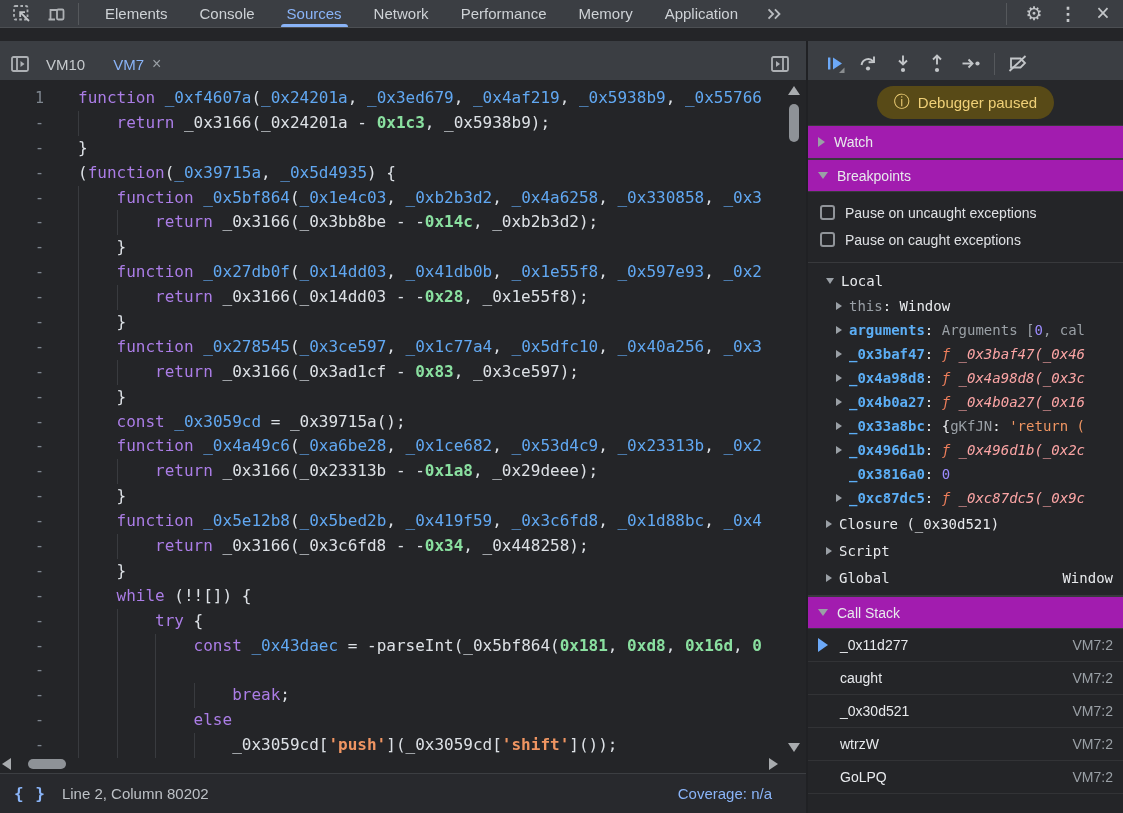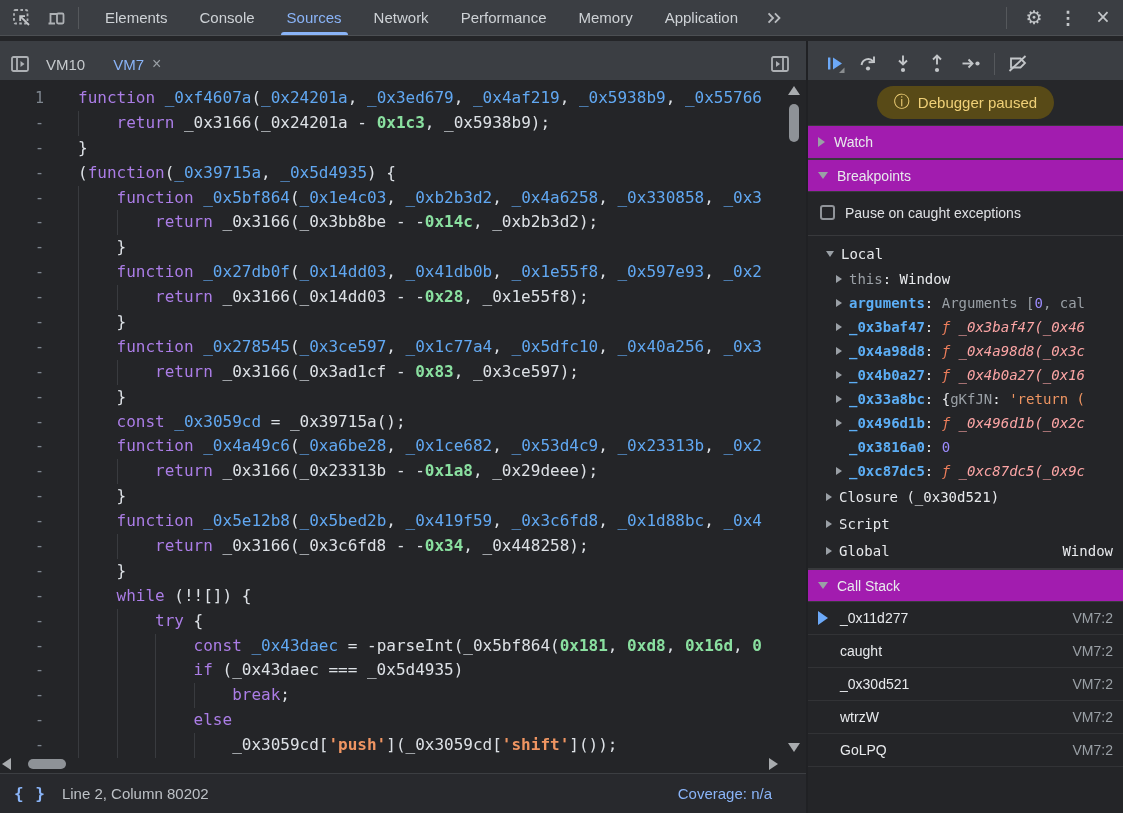--- a/index.html
+++ b/index.html
@@ -1,21 +1,21 @@
 <!DOCTYPE html>
 <html><head>
 <meta charset="utf-8">
 <style>
   * { margin:0; padding:0; box-sizing:border-box; }
   html,body { width:1123px; height:813px; overflow:hidden; background:#242528;
     font-family:"Liberation Sans", sans-serif; }
   .app { position:relative; width:1123px; height:813px; background:#242528; }
 
   
-  .topbar { position:absolute; left:0; top:0; width:1123px; height:36px;
+  .topbar { position:absolute; left:0; top:0; width:1123px; height:28px;
     background:#3b3e43; border-bottom:1px solid #4c4f53; display:flex; align-items:center; }
   .tb-icon { width:24px; height:24px; display:flex; align-items:center; justify-content:center;
     color:#aeb1b5; margin-left:10px; flex:none; cursor:pointer; }
   .vdiv { width:1px; height:22px; background:#55585c; margin:0 10px; flex:none; }
   .main-tabs { display:flex; height:100%; align-items:stretch; }
   .tab { position:relative; display:flex; align-items:center; padding:0 16px;
     font-size:15px; color:#ced2d6; cursor:pointer; white-space:nowrap; }
   .tab.active { color:#8ab4f8; }
   .tab .underline { position:absolute; left:10px; right:10px; bottom:0; height:3px;
     border-radius:3px 3px 0 0; background:#8ab4f8; }
@@ -268,21 +268,21 @@
         <div class="cl"><div class="gut">-</div><div class="lc"><span class="ig" style="left: calc(0ch + 8px);"></span><span><span>    </span><span class="tk-k">const</span><span class=""> </span><span class="tk-d">_0x3059cd</span><span class=""> = _0x39715a();</span></span></div></div>
         <div class="cl"><div class="gut">-</div><div class="lc"><span class="ig" style="left: calc(0ch + 8px);"></span><span><span>    </span><span class="tk-k">function</span><span class=""> </span><span class="tk-d">_0x4a49c6</span><span class="">(</span><span class="tk-d">_0xa6be28</span><span class="">, </span><span class="tk-d">_0x1ce682</span><span class="">, </span><span class="tk-d">_0x53d4c9</span><span class="">, </span><span class="tk-d">_0x23313b</span><span class="">, </span><span class="tk-d">_0x2</span></span></div></div>
         <div class="cl"><div class="gut">-</div><div class="lc"><span class="ig" style="left: calc(0ch + 8px);"></span><span class="ig" style="left: calc(4ch + 8px);"></span><span><span>        </span><span class="tk-k">return</span><span class=""> _0x3166(_0x23313b - -</span><span class="tk-n">0x1a8</span><span class="">, _0x29deee);</span></span></div></div>
         <div class="cl"><div class="gut">-</div><div class="lc"><span class="ig" style="left: calc(0ch + 8px);"></span><span><span>    </span><span class="">}</span></span></div></div>
         <div class="cl"><div class="gut">-</div><div class="lc"><span class="ig" style="left: calc(0ch + 8px);"></span><span><span>    </span><span class="tk-k">function</span><span class=""> </span><span class="tk-d">_0x5e12b8</span><span class="">(</span><span class="tk-d">_0x5bed2b</span><span class="">, </span><span class="tk-d">_0x419f59</span><span class="">, </span><span class="tk-d">_0x3c6fd8</span><span class="">, </span><span class="tk-d">_0x1d88bc</span><span class="">, </span><span class="tk-d">_0x4</span></span></div></div>
         <div class="cl"><div class="gut">-</div><div class="lc"><span class="ig" style="left: calc(0ch + 8px);"></span><span class="ig" style="left: calc(4ch + 8px);"></span><span><span>        </span><span class="tk-k">return</span><span class=""> _0x3166(_0x3c6fd8 - -</span><span class="tk-n">0x34</span><span class="">, _0x448258);</span></span></div></div>
         <div class="cl"><div class="gut">-</div><div class="lc"><span class="ig" style="left: calc(0ch + 8px);"></span><span><span>    </span><span class="">}</span></span></div></div>
         <div class="cl"><div class="gut">-</div><div class="lc"><span class="ig" style="left: calc(0ch + 8px);"></span><span><span>    </span><span class="tk-k">while</span><span class=""> (!![]) {</span></span></div></div>
         <div class="cl"><div class="gut">-</div><div class="lc"><span class="ig" style="left: calc(0ch + 8px);"></span><span class="ig" style="left: calc(4ch + 8px);"></span><span><span>        </span><span class="tk-k">try</span><span class=""> {</span></span></div></div>
         <div class="cl"><div class="gut">-</div><div class="lc"><span class="ig" style="left: calc(0ch + 8px);"></span><span class="ig" style="left: calc(4ch + 8px);"></span><span class="ig" style="left: calc(8ch + 8px);"></span><span><span>            </span><span class="tk-k">const</span><span class=""> </span><span class="tk-d">_0x43daec</span><span class=""> = -parseInt(_0x5bf864(</span><span class="tk-n">0x181</span><span class="">, </span><span class="tk-n">0xd8</span><span class="">, </span><span class="tk-n">0x16d</span><span class="">, </span><span class="tk-n">0</span></span></div></div>
-        <div class="cl"><div class="gut">-</div><div class="lc"><span class="ig" style="left: calc(0ch + 8px);"></span><span class="ig" style="left: calc(4ch + 8px);"></span><span class="ig" style="left: calc(8ch + 8px);"></span><span><span>            </span><span class="tk-k">if</span><span class=""> (_0x43daec === _0x5d4935)</span></span></div></div>
+        <div class="cl"><div class="gut">-</div><div class="lc"><span class="ig" style="left: calc(0ch + 8px);"></span><span class="ig" style="left: calc(4ch + 8px);"></span><span class="ig" style="left: calc(8ch + 8px);"></span></div></div>
         <div class="cl"><div class="gut">-</div><div class="lc"><span class="ig" style="left: calc(0ch + 8px);"></span><span class="ig" style="left: calc(4ch + 8px);"></span><span class="ig" style="left: calc(8ch + 8px);"></span><span class="ig" style="left: calc(12ch + 8px);"></span><span><span>                </span><span class="tk-k">break</span><span class="">;</span></span></div></div>
         <div class="cl"><div class="gut">-</div><div class="lc"><span class="ig" style="left: calc(0ch + 8px);"></span><span class="ig" style="left: calc(4ch + 8px);"></span><span class="ig" style="left: calc(8ch + 8px);"></span><span><span>            </span><span class="tk-k">else</span></span></div></div>
         <div class="cl"><div class="gut">-</div><div class="lc"><span class="ig" style="left: calc(0ch + 8px);"></span><span class="ig" style="left: calc(4ch + 8px);"></span><span class="ig" style="left: calc(8ch + 8px);"></span><span class="ig" style="left: calc(12ch + 8px);"></span><span><span>                </span><span class="">_0x3059cd[</span><span class="tk-s">'push'</span><span class="">](_0x3059cd[</span><span class="tk-s">'shift'</span><span class="">]());</span></span></div></div>
       </div>
     <div class="vscroll">
       <div class="arr arr-up"></div>
       <div class="vthumb"></div>
       <div class="arr arr-dn"></div>
     </div>
     <div class="hscroll">
@@ -308,20 +308,24 @@
     <div class="sec-head">
       <span class="tri tri-r"></span>
       <span class="lbl">Watch</span>
     </div>
 
     <div class="sec-head">
       <span class="tri tri-d"></span>
       <span class="lbl">Breakpoints</span>
     </div>
     <div class="bp-body" id="bp-body">
+        <div class="bp-row">
+          <span class="cbox"></span>
+          <span>Pause on uncaught exceptions</span>
+        </div>
         <div class="bp-row">
           <span class="cbox"></span>
           <span>Pause on caught exceptions</span>
         </div>
       </div>
 
     <div class="scope-body" id="scope-body">
         <div class="scope-row sc-local"><span class="tri tri-sm-d"></span><span>Local</span></div>
         <div class="scope-row sc-child"><span class="tri tri-sm-r"></span><span class="nm-mut">this</span><span class="v-w">: </span><span class="v-w">Window</span></div>
         <div class="scope-row sc-child"><span class="tri tri-sm-r"></span><span class="nm-bold">arguments</span><span class="v-w">: </span><span class="v-m">Arguments [</span><span class="v-pu">0</span><span class="v-m">, cal</span></div>

